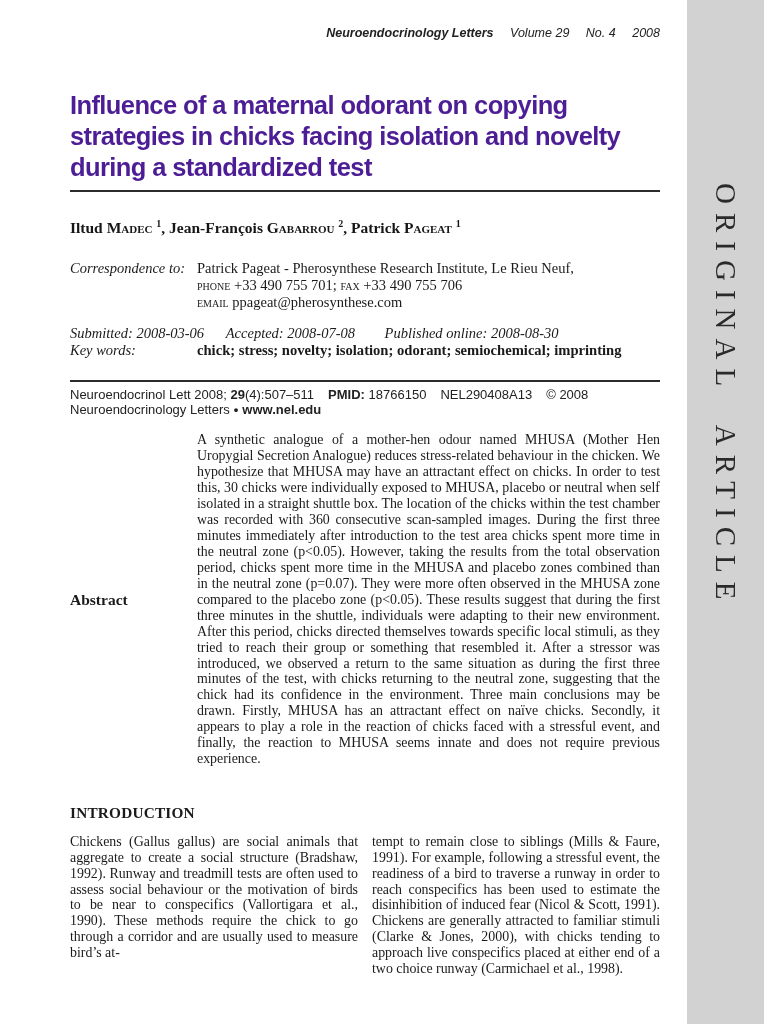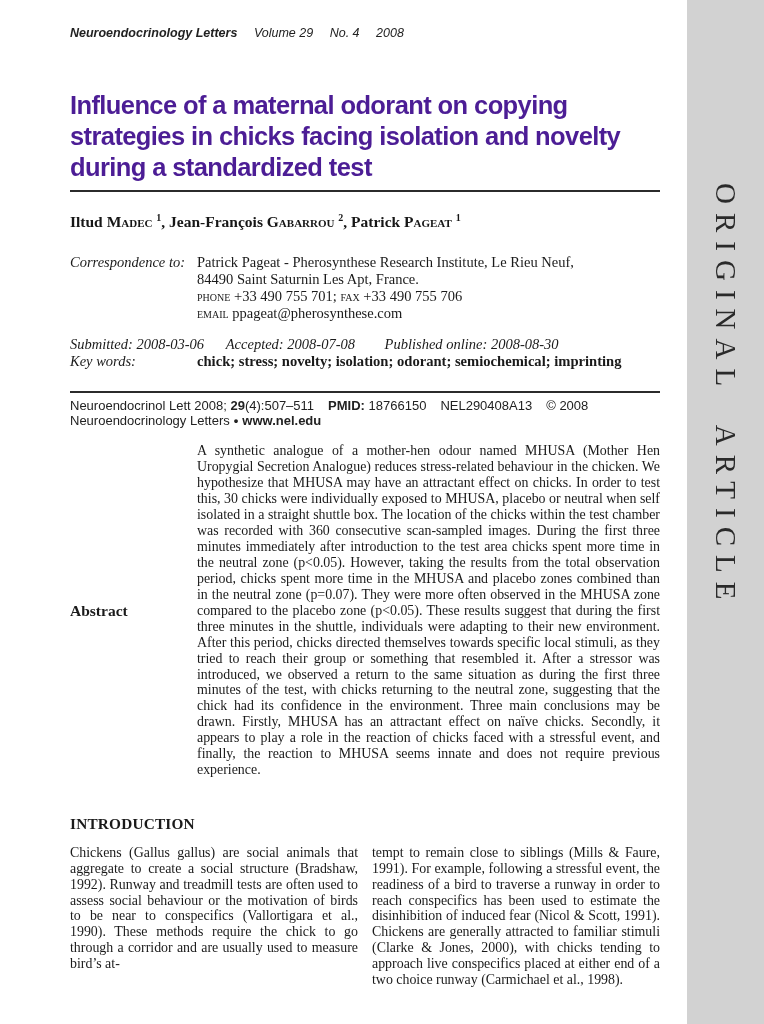--- a/index.html
+++ b/index.html
@@ -3,29 +3,29 @@
 <meta charset="utf-8">
 <style>
   html,body{margin:0;padding:0;background:#ffffff;}
   .page{position:relative;width:764px;height:1024px;background:#ffffff;overflow:hidden;
         font-family:"Liberation Serif",serif;color:#1a1a1a;}
   .sidebar{position:absolute;top:0;right:0;width:77px;height:1024px;background:#d2d2d2;}
   .vtext{position:absolute;top:183px;left:50%;transform:translateX(-50%);
          writing-mode:vertical-rl;font-family:"Liberation Serif",serif;
          font-size:29px;letter-spacing:9px;word-spacing:16px;color:#2a2a2a;white-space:nowrap;}
   .content{position:absolute;left:70px;top:0;width:590px;}
-  .journal-header{padding-top:26px;text-align:left;font-family:"Liberation Sans",sans-serif;
+  .journal-header{padding-top:26px;text-align:right;font-family:"Liberation Sans",sans-serif;
                   font-style:italic;font-size:12.5px;color:#222;}
   .journal-header .jname{font-weight:bold;}
   .journal-header .hsep{margin-left:13px;}
   .title{margin-top:50px;font-family:"Liberation Sans",sans-serif;font-weight:bold;
          font-size:25.5px;line-height:31px;letter-spacing:-0.6px;color:#4c1d95;}
   .title div{white-space:nowrap;}
   .title-rule{border-bottom:2px solid #2b2b2b;margin-top:7px;width:590px;}
-  .authors{margin-top:20px;font-size:15.5px;font-weight:bold;color:#161616;}
+  .authors{margin-top:26px;font-size:15.5px;font-weight:bold;color:#161616;}
   .sc{font-variant:small-caps;}
   .authors sup{font-size:10px;}
   .affiliations{margin-top:8px;font-size:14.5px;line-height:19.5px;}
   .row{display:flex;font-size:14.5px;}
   .row-label{width:127px;flex-shrink:0;font-style:italic;}
   .row-body{width:463px;line-height:17px;}
   .corr{margin-top:23px;}
   .scl{font-variant:small-caps;font-size:14px;}
   .dates{margin-top:14px;font-style:italic;font-size:14.5px;}
   .dates .dsep1{margin-left:18px;}
@@ -74,21 +74,20 @@
       <span><span>Iltud </span><span class="sc">Madec</span> <sup>1</sup><span>, </span></span>
       <span><span>Jean-François </span><span class="sc">Gabarrou</span> <sup>2</sup><span>, </span></span>
       <span><span>Patrick </span><span class="sc">Pageat</span> <sup>1</sup></span>
     </div>
 
 
     <div class="row corr">
       <div class="row-label">Correspondence to:</div>
       <div class="row-body">
         <div>Patrick Pageat - Pherosynthese Research Institute, Le Rieu Neuf,</div>
-        <div>84490 Saint Saturnin Les Apt, France.</div>
         <div><span class="scl">phone</span><span> +33 490 755 701; </span><span class="scl">fax</span><span> +33 490 755 706</span></div>
         <div><span class="scl">email</span> <span>ppageat@pherosynthese.com</span></div>
       </div>
     </div>
 
     <div class="dates">
       <span>Submitted: 2008-03-06</span>
       <span class="dsep1">Accepted: 2008-07-08</span>
       <span class="dsep2">Published online: 2008-08-30</span>
     </div>

